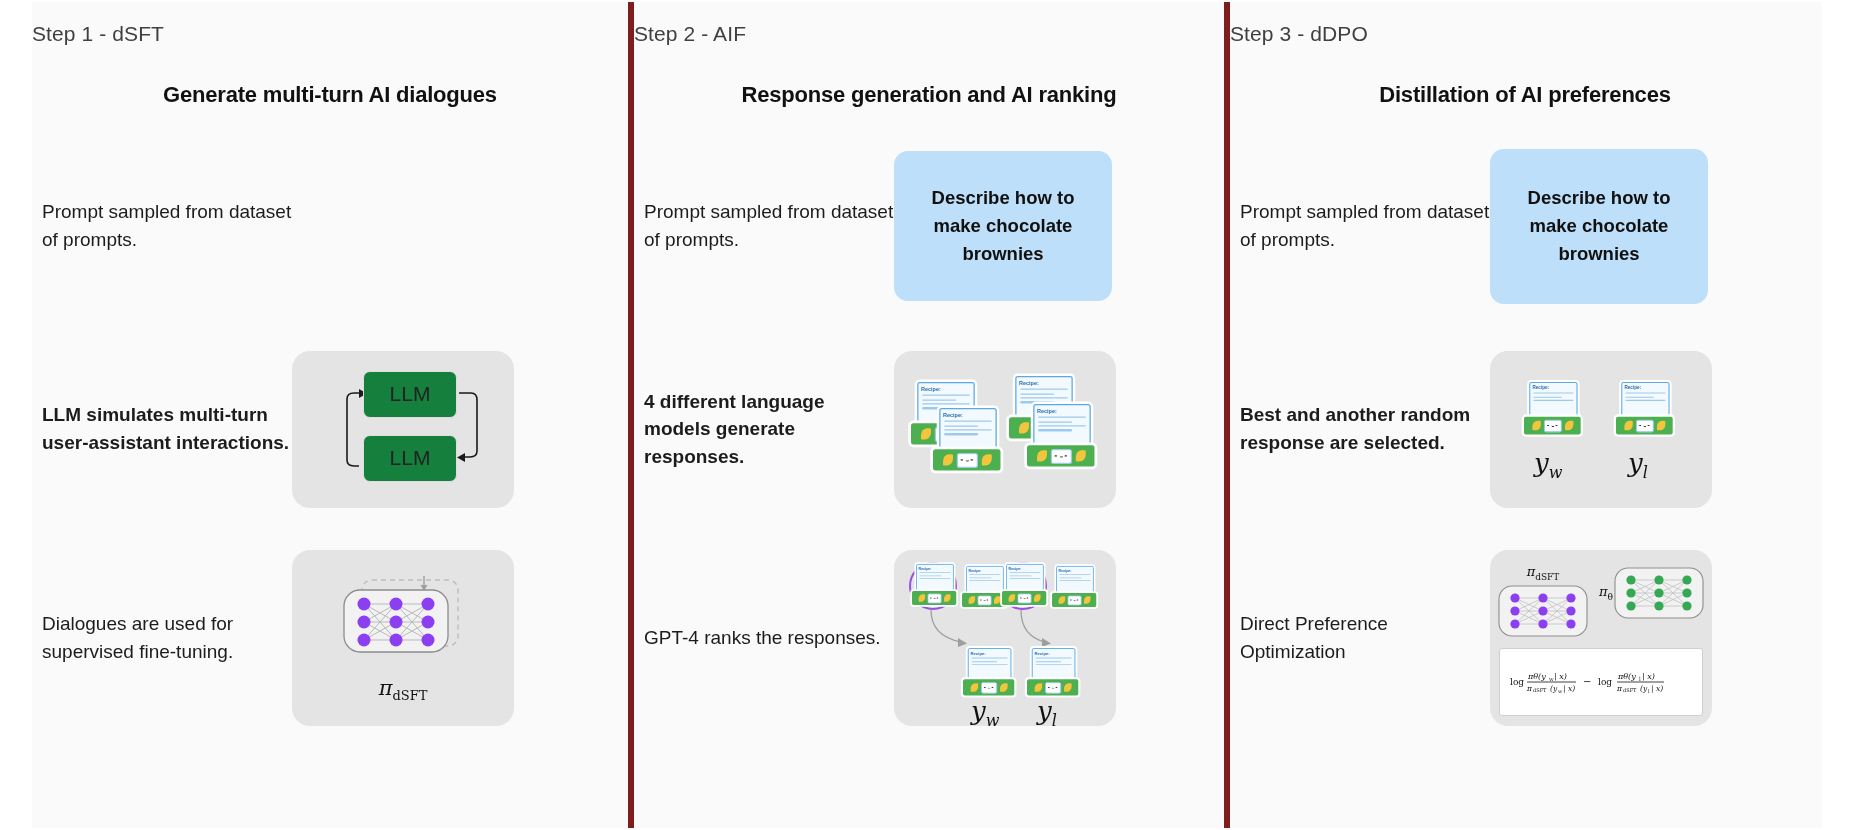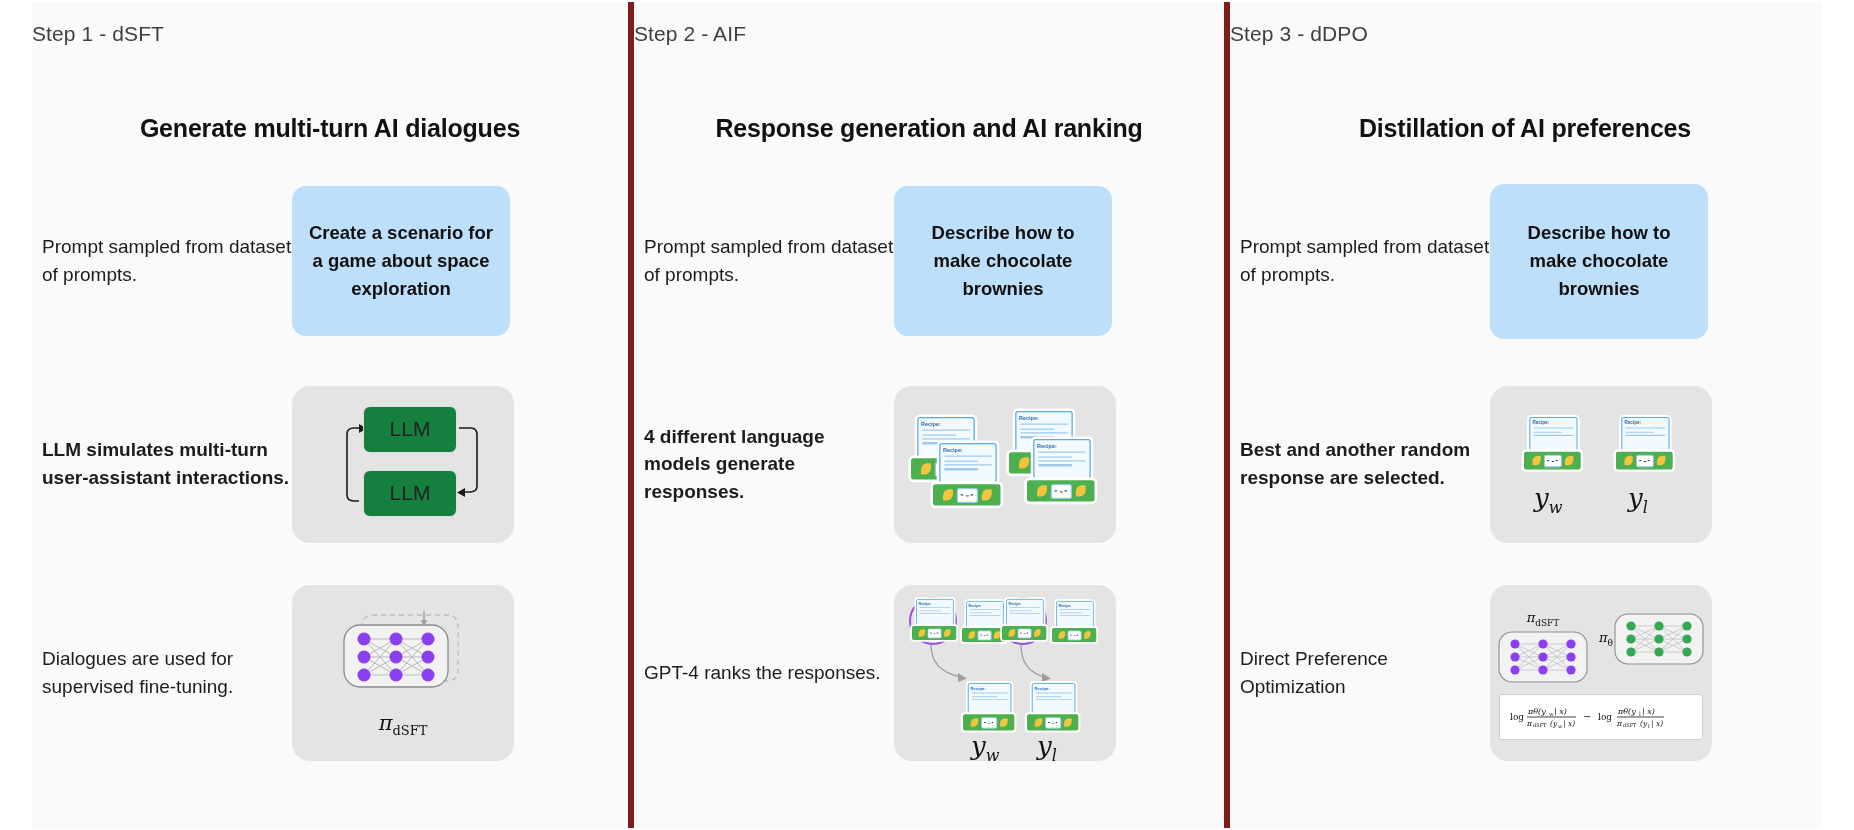--- a/index.html
+++ b/index.html
@@ -24,24 +24,24 @@
 
   .step-label{
     text-align:left;
     font-size:21px;
     color:#404040;
     margin-top:20px;
     letter-spacing:.1px;
   }
   .col-title{
     text-align:center;
-    font-size:25px;
+    font-size:22px;
     font-weight:bold;
     color:#111111;
-    margin-top:68px;
+    margin-top:36px;
     letter-spacing:-.2px;
   }
 
   .row{
     position:relative;
     display:flex;
     align-items:center;
   }
   .row-text{
     font-size:19px;
@@ -164,21 +164,20 @@
 <body>
 
 <div class="board">
 
   <div class="col">
     <div class="step-label">Step 1 - dSFT</div>
     <div class="col-title">Generate multi-turn AI dialogues</div>
 
     <div class="row r1">
       <div class="row-text">Prompt sampled from dataset of prompts.</div>
-      <div class="bubble">Create a scenario for a game about space exploration</div>
     </div>
 
     <div class="row r2">
       <div class="row-text">LLM simulates multi-turn user-assistant interactions.</div>
       <div class="panel p-llm">
         <div class="llm-wrap">
           <svg width="160" height="125" style="position:absolute;left:0;top:0;">
             <path d="M24 93 L24 32 Q24 26 31 26 L36 26" stroke="#1a1a1a" stroke-width="1.6" fill="none"></path>
             <polygon points="36,22 44,26.5 36,31" fill="#1a1a1a"></polygon>
             <path d="M24 93 Q24 99 31 99 L36 99" stroke="#1a1a1a" stroke-width="1.6" fill="none"></path>
@@ -573,21 +572,21 @@
                 <circle cx="46" cy="16" r="4.6"></circle>
                   <circle cx="46" cy="29" r="4.6"></circle>
                   <circle cx="46" cy="42" r="4.6"></circle>
                 <circle cx="74" cy="16" r="4.6"></circle>
                   <circle cx="74" cy="29" r="4.6"></circle>
                   <circle cx="74" cy="42" r="4.6"></circle>
               </g>
             </svg>
           </div>
         </div>
-        <div style="margin-top:8px;background:#ffffff;border:1px solid #cfcfcf;border-radius:3px;padding:5px 8px;">
+        <div style="margin-top:8px;background:#ffffff;border:1px solid #cfcfcf;border-radius:3px;padding:16px 8px;">
           <svg width="186" height="30">
             <text x="2" y="20" font-family="DejaVu Serif, serif" font-size="9" fill="#111">log</text>
             <text x="20" y="14" font-family="DejaVu Serif, serif" font-size="8" font-style="italic" fill="#111">πθ(y</text>
             <text x="41" y="16" font-family="DejaVu Serif, serif" font-size="5.5" fill="#111">w</text>
             <text x="46" y="14" font-family="DejaVu Serif, serif" font-size="8" font-style="italic" fill="#111">| x)</text>
             <line x1="19" y1="17" x2="68" y2="17" stroke="#111" stroke-width=".8"></line>
             <text x="19" y="26" font-family="DejaVu Serif, serif" font-size="7.5" font-style="italic" fill="#111">π</text>
             <text x="25" y="27" font-family="DejaVu Serif, serif" font-size="5" fill="#111">dSFT</text>
             <text x="42" y="26" font-family="DejaVu Serif, serif" font-size="7.5" font-style="italic" fill="#111">(y</text>
             <text x="50" y="28" font-family="DejaVu Serif, serif" font-size="5" fill="#111">w</text>

